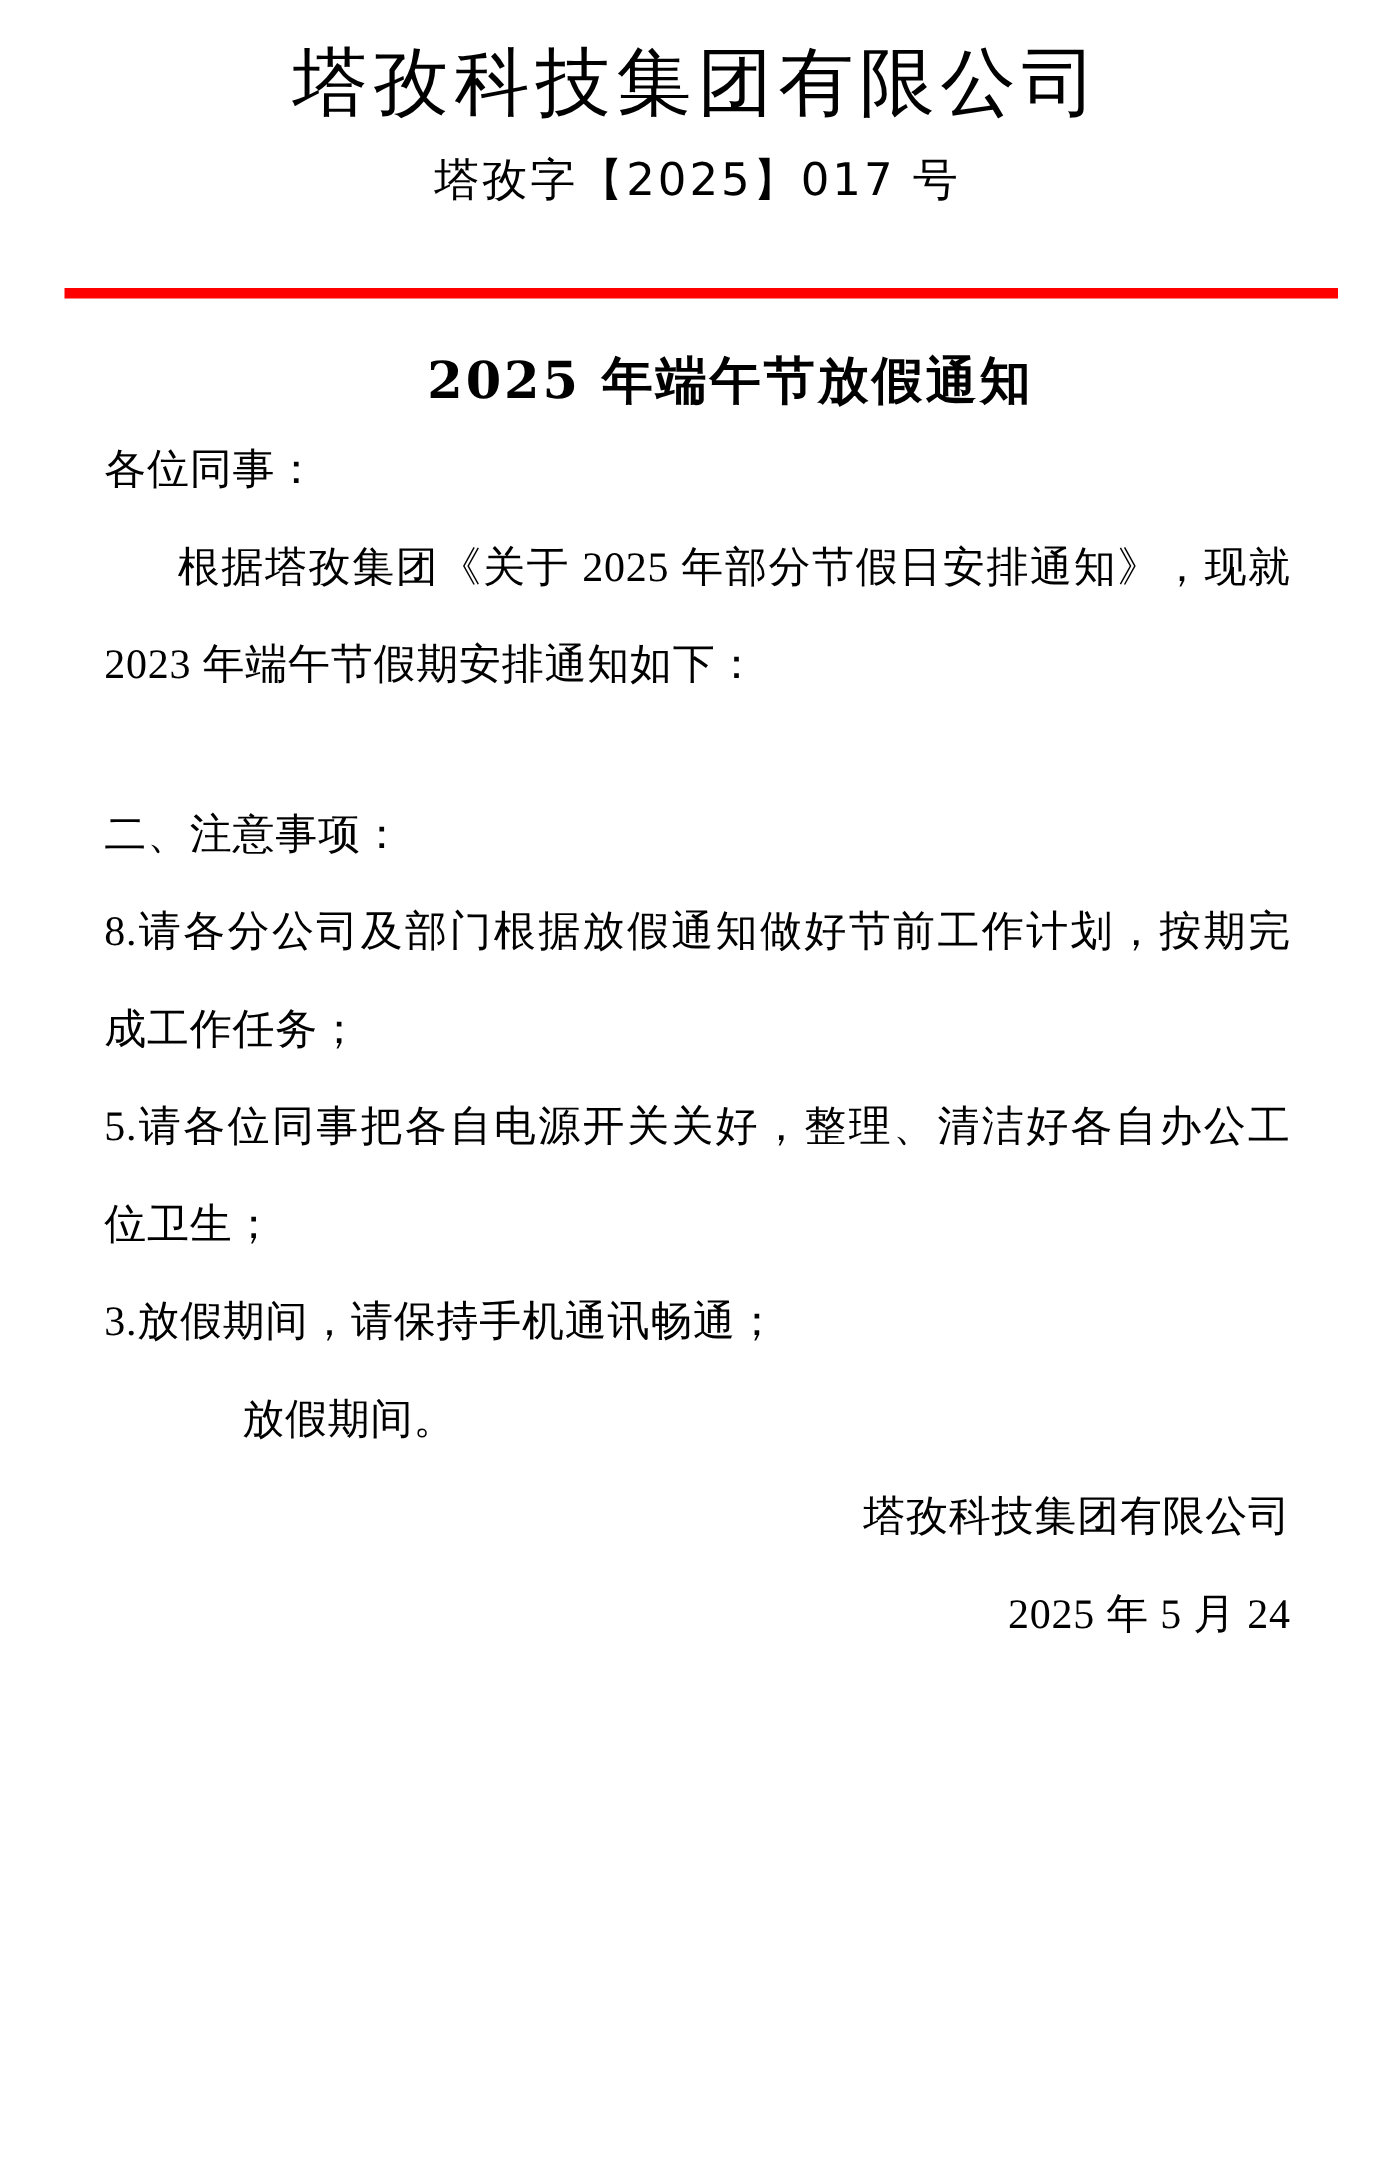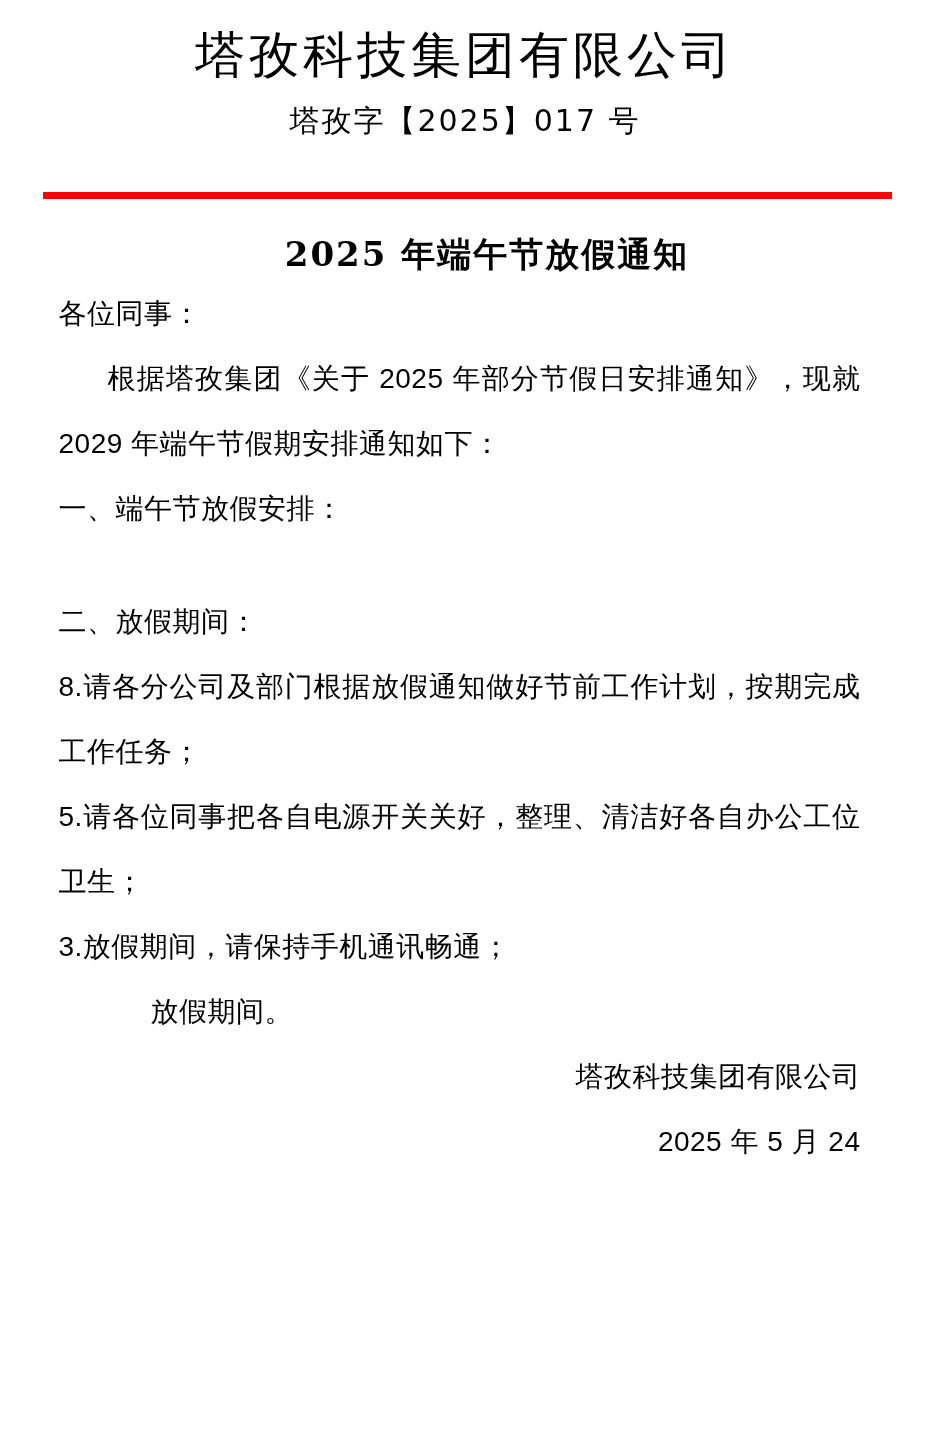--- a/index.html
+++ b/index.html
@@ -47,22 +47,22 @@
     font-family: "DejaVu Serif", "Liberation Serif", serif;
     font-weight: 700;
     font-size: 34px;
     line-height: 46px;
     text-align: center;
     letter-spacing: 2px;
     color: #000000;
     padding-left: 44px;
   }
   .content {
-    margin: 4px 33px 0 22px;
-    font-family: Liberation Sans, sans-serif;
+    margin: 4px 33px 0 33px;
+    font-family: Liberation Serif, serif;
     font-size: 28px;
     line-height: 65px;
     letter-spacing: 0.5px;
     text-align: justify;
     color: #000000;
   }
   .content p {
     margin: 0;
   }
   .indent {
@@ -88,28 +88,27 @@
     <div class="doc-number">塔孜字【2025】017 号</div>
     <div class="divider"></div>
   </header>
 
   <main>
     <h2 class="notice-title">2025 年端午节放假通知</h2>
 
     <div class="content">
       <p>各位同事：</p>
 
-      <p class="indent">根据塔孜集团《关于 2025 年部分节假日安排通知》，现就 2029 年端午节假期安排通知如下：</p>
+      <p class="indent">根据塔孜集团《关于 2025 年部分节假日安排通知》，现就 2023 年端午节假期安排通知如下：</p>
 
-      <p>一、端午节放假安排：</p>
 
 
       <div class="spacer"></div>
 
-      <p>二、放假期间：</p>
+      <p>二、注意事项：</p>
 
       <p>8.请各分公司及部门根据放假通知做好节前工作计划，按期完成工作任务；</p>
 
       <p>5.请各位同事把各自电源开关关好，整理、清洁好各自办公工位卫生；</p>
 
       <p>3.放假期间，请保持手机通讯畅通；</p>
 
 
       <p class="closing">放假期间。</p>
 

